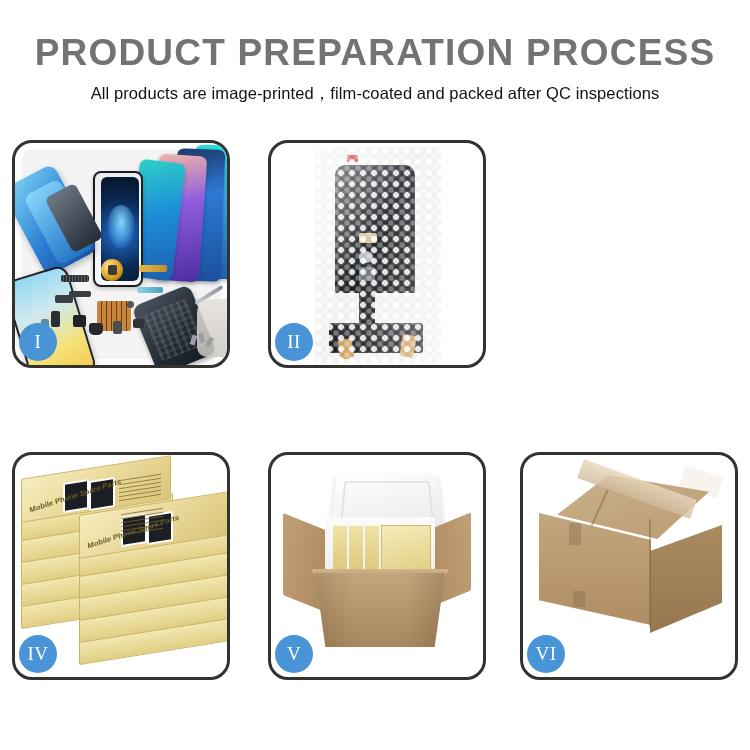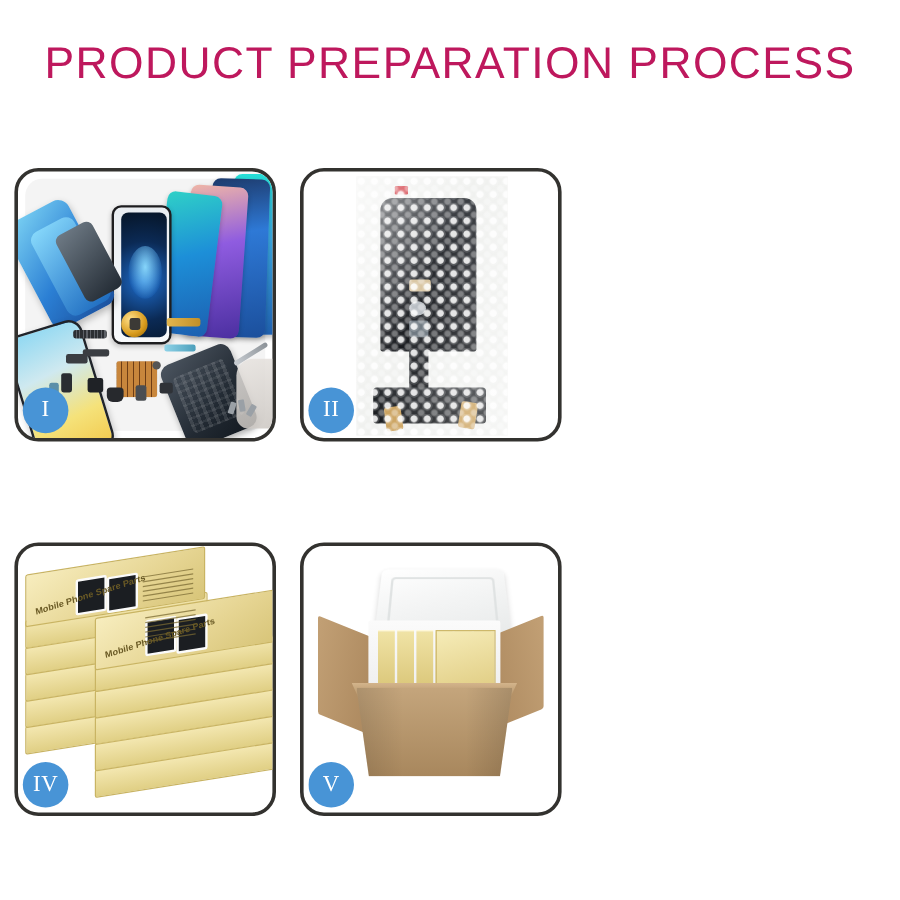--- a/index.html
+++ b/index.html
@@ -9,21 +9,21 @@
     font-family:"Liberation Sans", sans-serif;
     overflow:hidden;
     position:relative;
   }
   .page{position:absolute;inset:0;}
 
   
   .header{position:absolute;left:0;top:0;width:750px;text-align:center;}
   .title{
     font-family:"Liberation Sans", sans-serif;
-    font-size:37px;font-weight:400;color:#be185d;
+    font-size:37px;font-weight:700;color:#737373;
     letter-spacing:1.2px;
     margin-top:34px;line-height:1;
     white-space:nowrap;
   }
   .subtitle{
     font-family:"Liberation Sans", sans-serif;
     font-size:16.5px;font-weight:400;color:#121212;
     letter-spacing:0.1px;
     margin-top:14px;line-height:1;
     white-space:nowrap;
@@ -33,21 +33,21 @@
   .grid{position:absolute;left:12px;top:140px;width:726px;height:540px;}
   .panel{
     position:absolute;
     width:218px;height:228px;
     border:3px solid #33322f;
     border-radius:20px;
     background:#ffffff;
     box-sizing:border-box;
     overflow:hidden;
   }
-  .panel.c0{left:0px;} .panel.c1{left:238px;} .panel.c2{left:508px;}
+  .panel.c0{left:0px;} .panel.c1{left:256px;} .panel.c2{left:508px;}
   .panel.r0{top:0px;}  .panel.r1{top:312px;}
 
   .stage{position:absolute;inset:0;overflow:hidden;}
 
   .badge{
     position:absolute;left:4px;bottom:4px;
     width:38px;height:38px;border-radius:50%;
     background:#4894d6;
     color:#ffffff;
     font-family:"Liberation Serif", serif;
@@ -203,20 +203,21 @@
   .fm2{left:34px;top:116px;width:12px;height:16px;}
   .edgeline6{position:absolute;left:110px;top:44px;width:2px;height:108px;background:rgba(110,88,60,.4);}
 </style>
 </head>
 <body>
 
 <div class="page">
 
   <div class="header">
     <div class="title">PRODUCT PREPARATION PROCESS</div>
+    <div class="subtitle">All products are image-printed，film-coated and packed after QC inspections</div>
   </div>
 
   <div class="grid">
 
     <div class="panel r0 c0">
       <div class="stage">
         <div class="p1bg"></div>
 
         <div class="ph f4"></div>
         <div class="ph f3"></div>
@@ -349,15 +350,31 @@
             </div>
           <div class="goldslab"></div>
           <div class="cartonLip"></div>
           <div class="cartonF"></div>
           <div class="cartonShade"></div>
         </div>
       </div>
       <div class="badge">V</div>
     </div>
 
+    <div class="panel r1 c2">
+      <div class="stage">
+        <div class="c6">
+          <div class="tapeend6"></div>
+          <div class="topface6"></div>
+          <div class="tape6"></div>
+          <div class="seam6a"></div>
+          <div class="frontface6"></div>
+          <div class="sideface6"></div>
+          <div class="edgeline6"></div>
+          <div class="flapmark fm1"></div>
+          <div class="flapmark fm2"></div>
+        </div>
+      </div>
+      <div class="badge">VI</div>
+    </div>
 
   </div>
 </div>
 
 </body></html>

